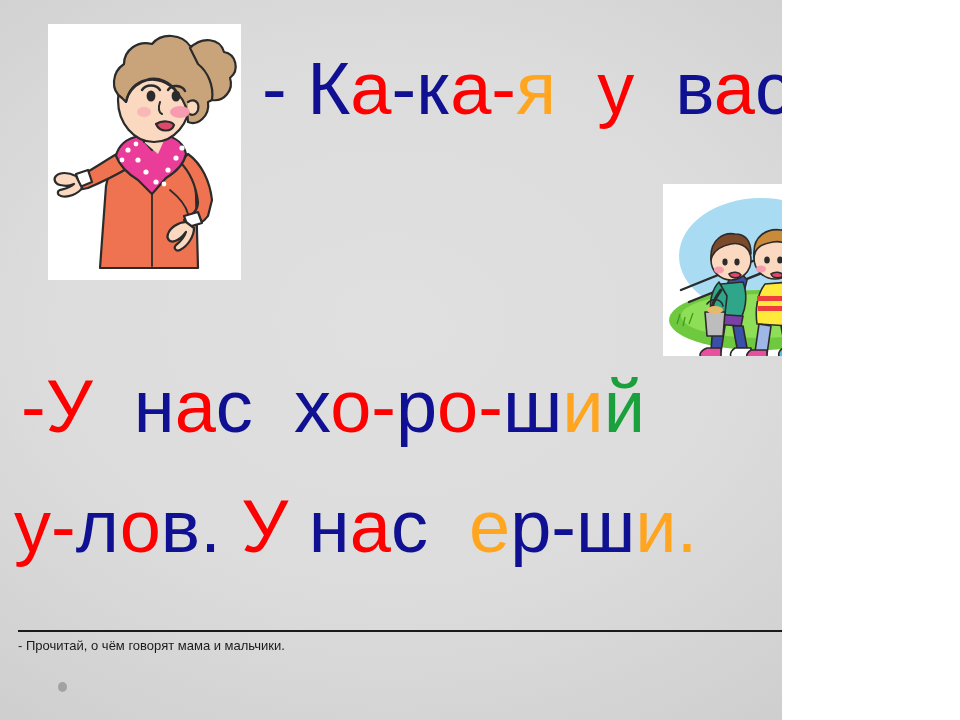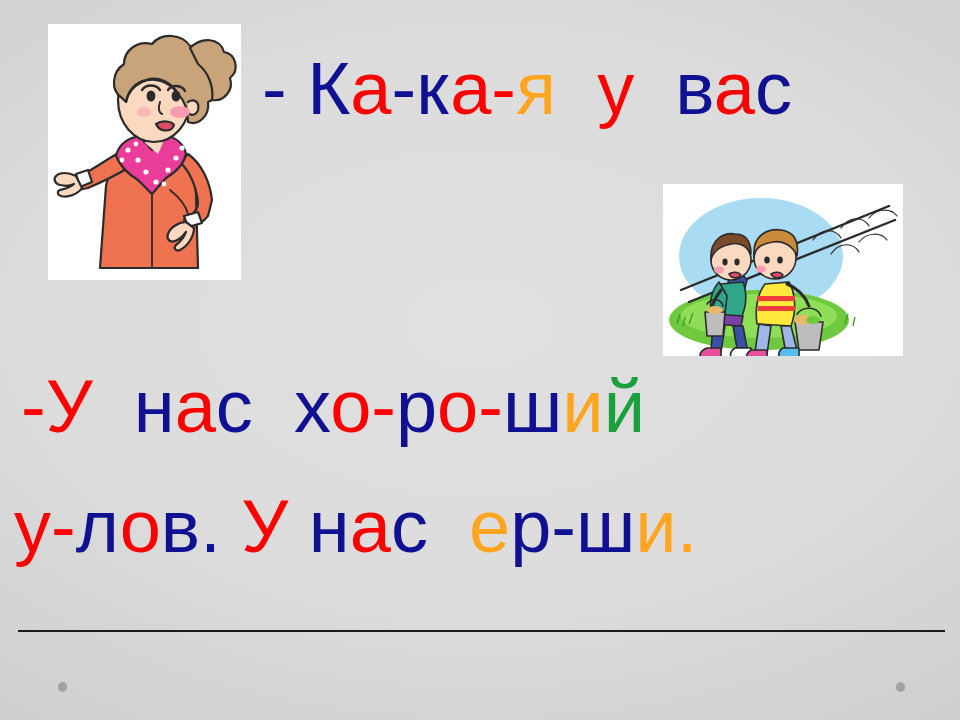--- a/index.html
+++ b/index.html
@@ -8,21 +8,21 @@
     padding: 0;
   }
   body {
     width: 960px;
     height: 720px;
     overflow: hidden;
     font-family: "Liberation Sans", sans-serif;
   }
   #slide {
     position: relative;
-    width: 960px;
+    width: 782px;
     height: 720px;
     background: radial-gradient(ellipse 120% 100% at 50% 45%, #e0e0e0 0%, #dcdcdc 38%, #cfcfcf 68%, #b4b4b4 100%);
     overflow: hidden;
   }
 
   
   .photo {
     position: absolute;
     background: #ffffff;
     overflow: hidden;
@@ -237,16 +237,17 @@
         <path d="M14 140 l3 -10 M20 142 l2 -9 M26 140 l4 -11 M182 140 l3 -10 M190 142 l2 -9"></path>
       </g>
     </svg>
   </div>
 
   <div class="line" id="line1"><span style="color: rgb(15, 17, 146);">-</span><span style="color: rgb(15, 17, 146);">&nbsp;</span><span style="color: rgb(15, 17, 146);">К</span><span style="color: rgb(254, 0, 0);">а</span><span style="color: rgb(15, 17, 146);">-</span><span style="color: rgb(15, 17, 146);">к</span><span style="color: rgb(254, 0, 0);">а</span><span style="color: rgb(254, 0, 0);">-</span><span style="color: rgb(255, 165, 31);">я</span><span style="color: rgb(254, 0, 0);">&nbsp;&nbsp;</span><span style="color: rgb(254, 0, 0);">у</span><span style="color: rgb(15, 17, 146);">&nbsp;&nbsp;</span><span style="color: rgb(15, 17, 146);">в</span><span style="color: rgb(254, 0, 0);">а</span><span style="color: rgb(15, 17, 146);">с</span></div>
   <div class="line" id="line3"><span style="color: rgb(254, 0, 0);">-</span><span style="color: rgb(254, 0, 0);">У</span><span style="color: rgb(254, 0, 0);">&nbsp;&nbsp;</span><span style="color: rgb(15, 17, 146);">н</span><span style="color: rgb(254, 0, 0);">а</span><span style="color: rgb(15, 17, 146);">с</span><span style="color: rgb(15, 17, 146);">&nbsp;&nbsp;</span><span style="color: rgb(15, 17, 146);">х</span><span style="color: rgb(254, 0, 0);">о</span><span style="color: rgb(254, 0, 0);">-</span><span style="color: rgb(15, 17, 146);">р</span><span style="color: rgb(254, 0, 0);">о</span><span style="color: rgb(254, 0, 0);">-</span><span style="color: rgb(15, 17, 146);">ш</span><span style="color: rgb(255, 165, 31);">и</span><span style="color: rgb(26, 160, 60);">й</span></div>
   <div class="line" id="line4"><span style="color: rgb(254, 0, 0);">у</span><span style="color: rgb(254, 0, 0);">-</span><span style="color: rgb(15, 17, 146);">л</span><span style="color: rgb(254, 0, 0);">о</span><span style="color: rgb(15, 17, 146);">в</span><span style="color: rgb(15, 17, 146);">.</span><span style="color: rgb(15, 17, 146);">&nbsp;</span><span style="color: rgb(254, 0, 0);">У</span><span style="color: rgb(254, 0, 0);">&nbsp;</span><span style="color: rgb(15, 17, 146);">н</span><span style="color: rgb(254, 0, 0);">а</span><span style="color: rgb(15, 17, 146);">с</span><span style="color: rgb(15, 17, 146);">&nbsp;&nbsp;</span><span style="color: rgb(255, 165, 31);">е</span><span style="color: rgb(15, 17, 146);">р</span><span style="color: rgb(15, 17, 146);">-</span><span style="color: rgb(15, 17, 146);">ш</span><span style="color: rgb(255, 165, 31);">и</span><span style="color: rgb(255, 165, 31);">.</span></div>
 
   <div id="footer-rule"></div>
+  <div id="footer-note">- Прочитай,  о чём говорят мама и мальчики.</div>
   <div class="dot" id="dot-left"></div>
   <div class="dot" id="dot-right"></div>
 
 </div>
 
 </body></html>

